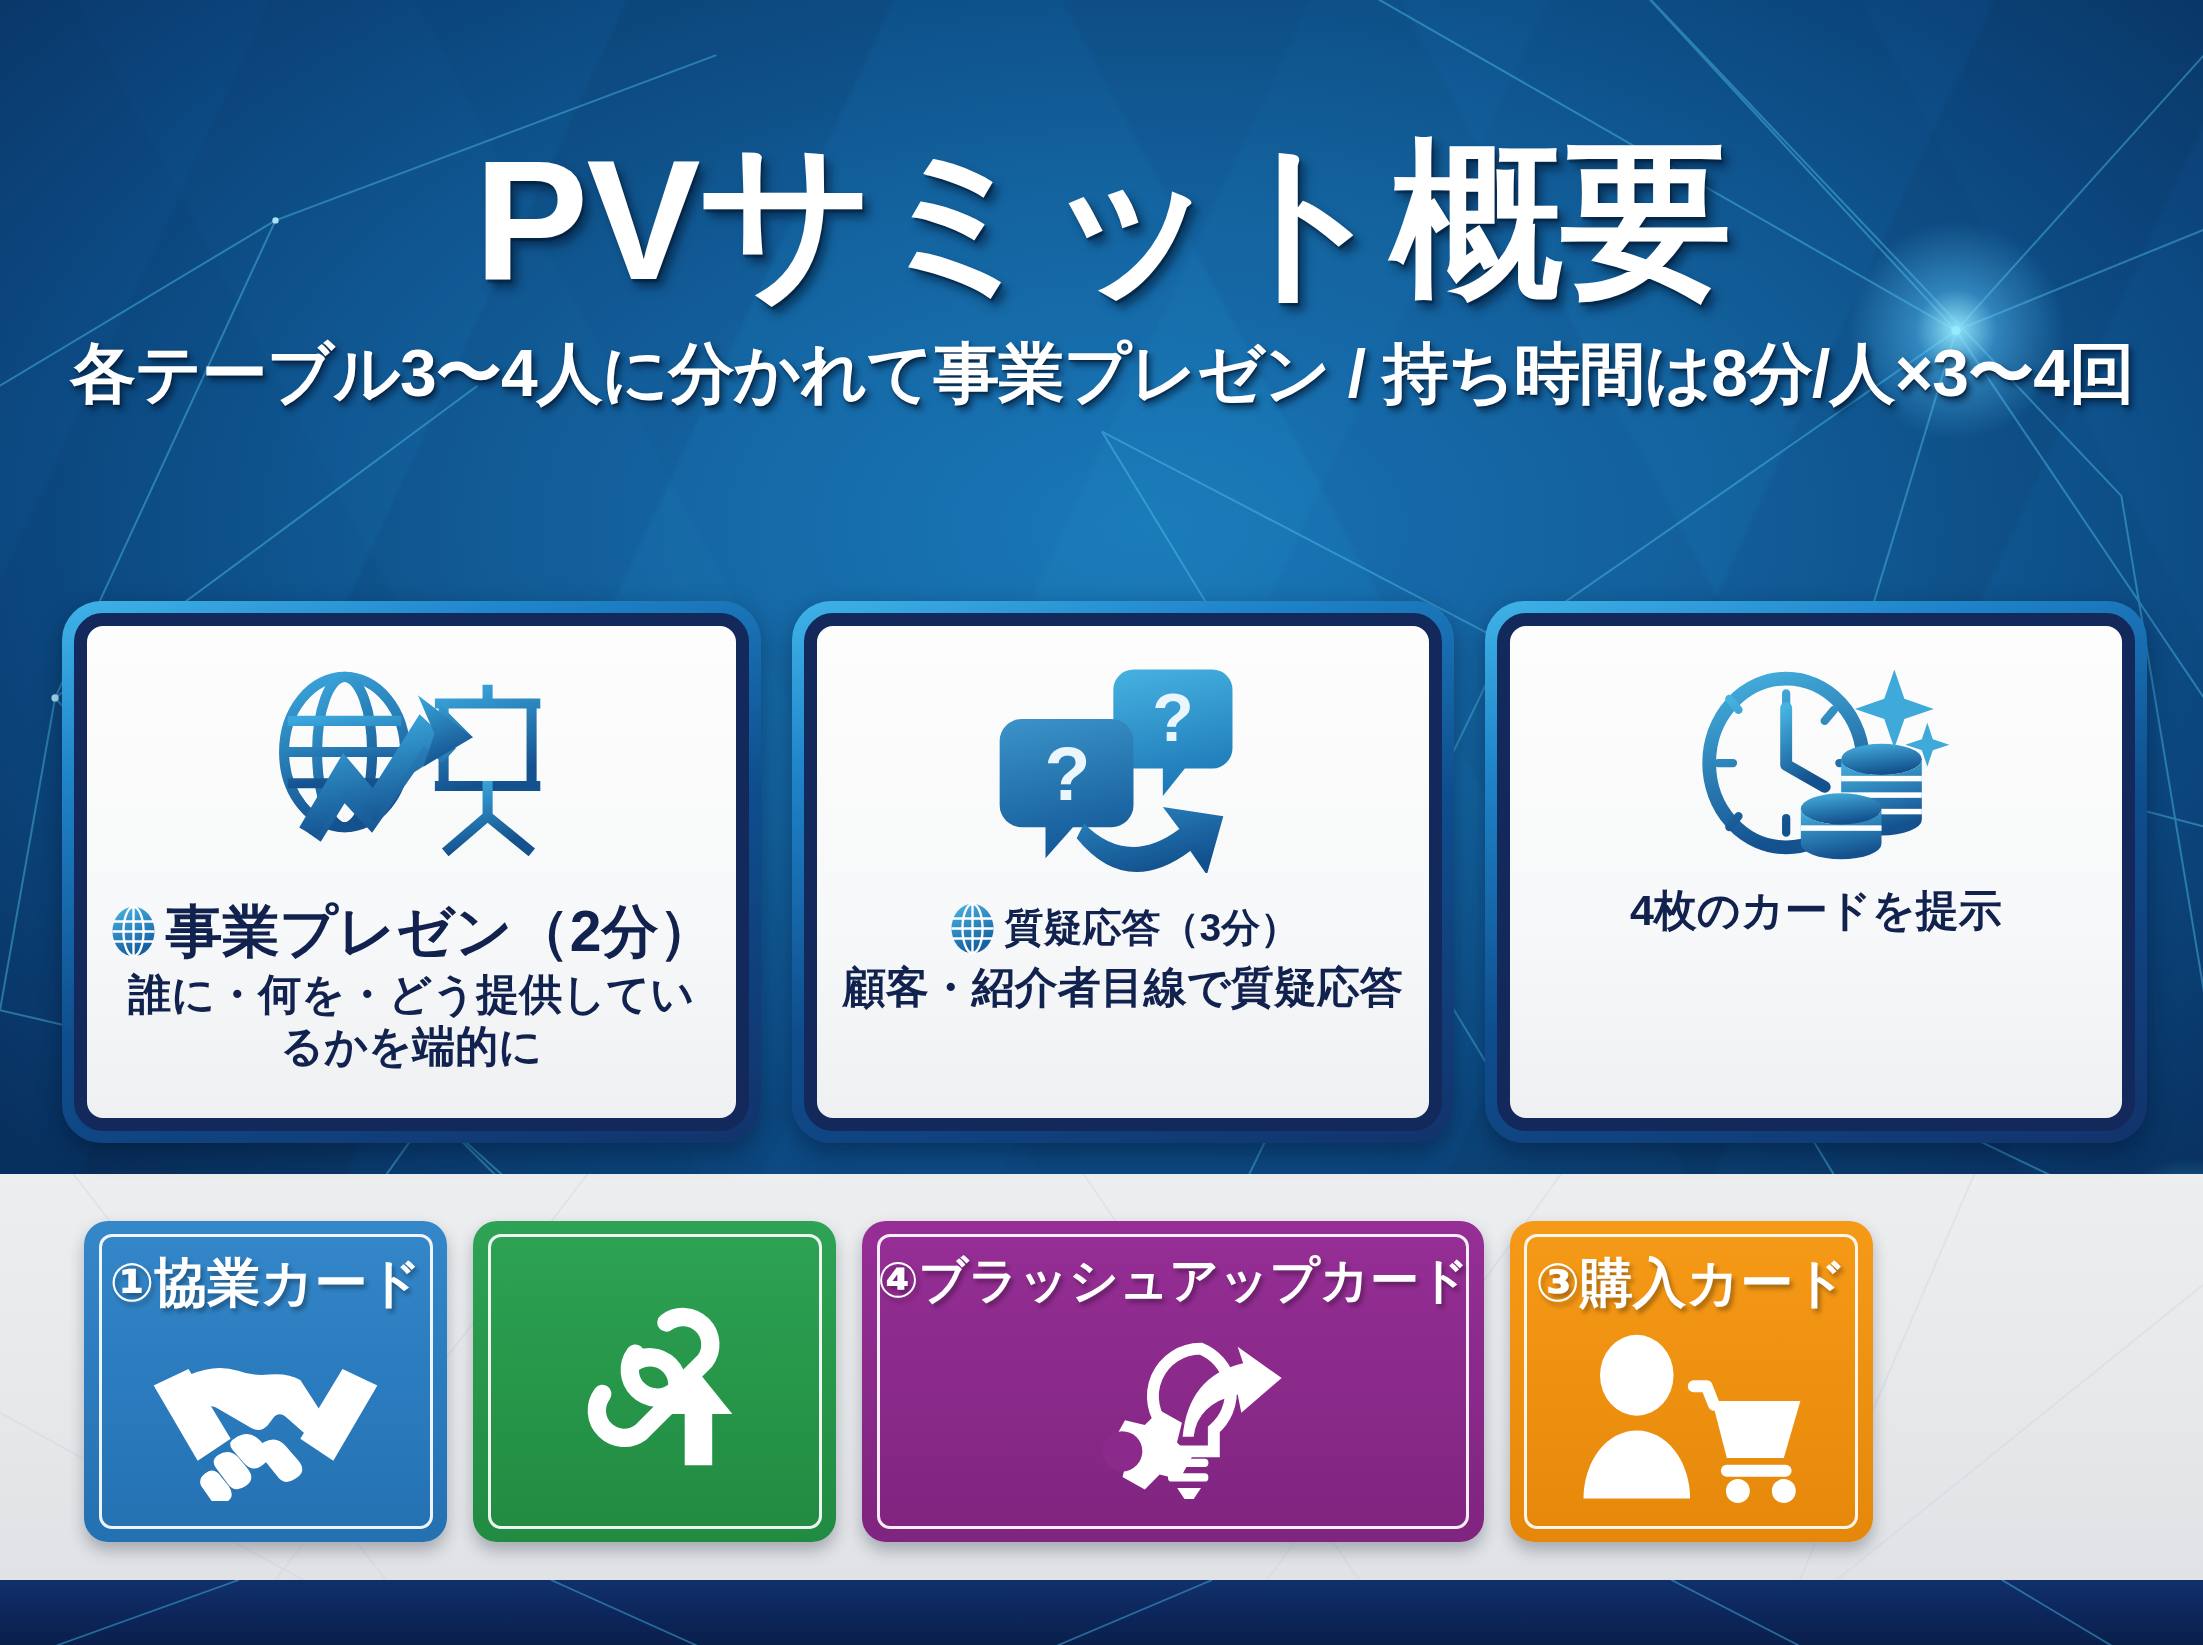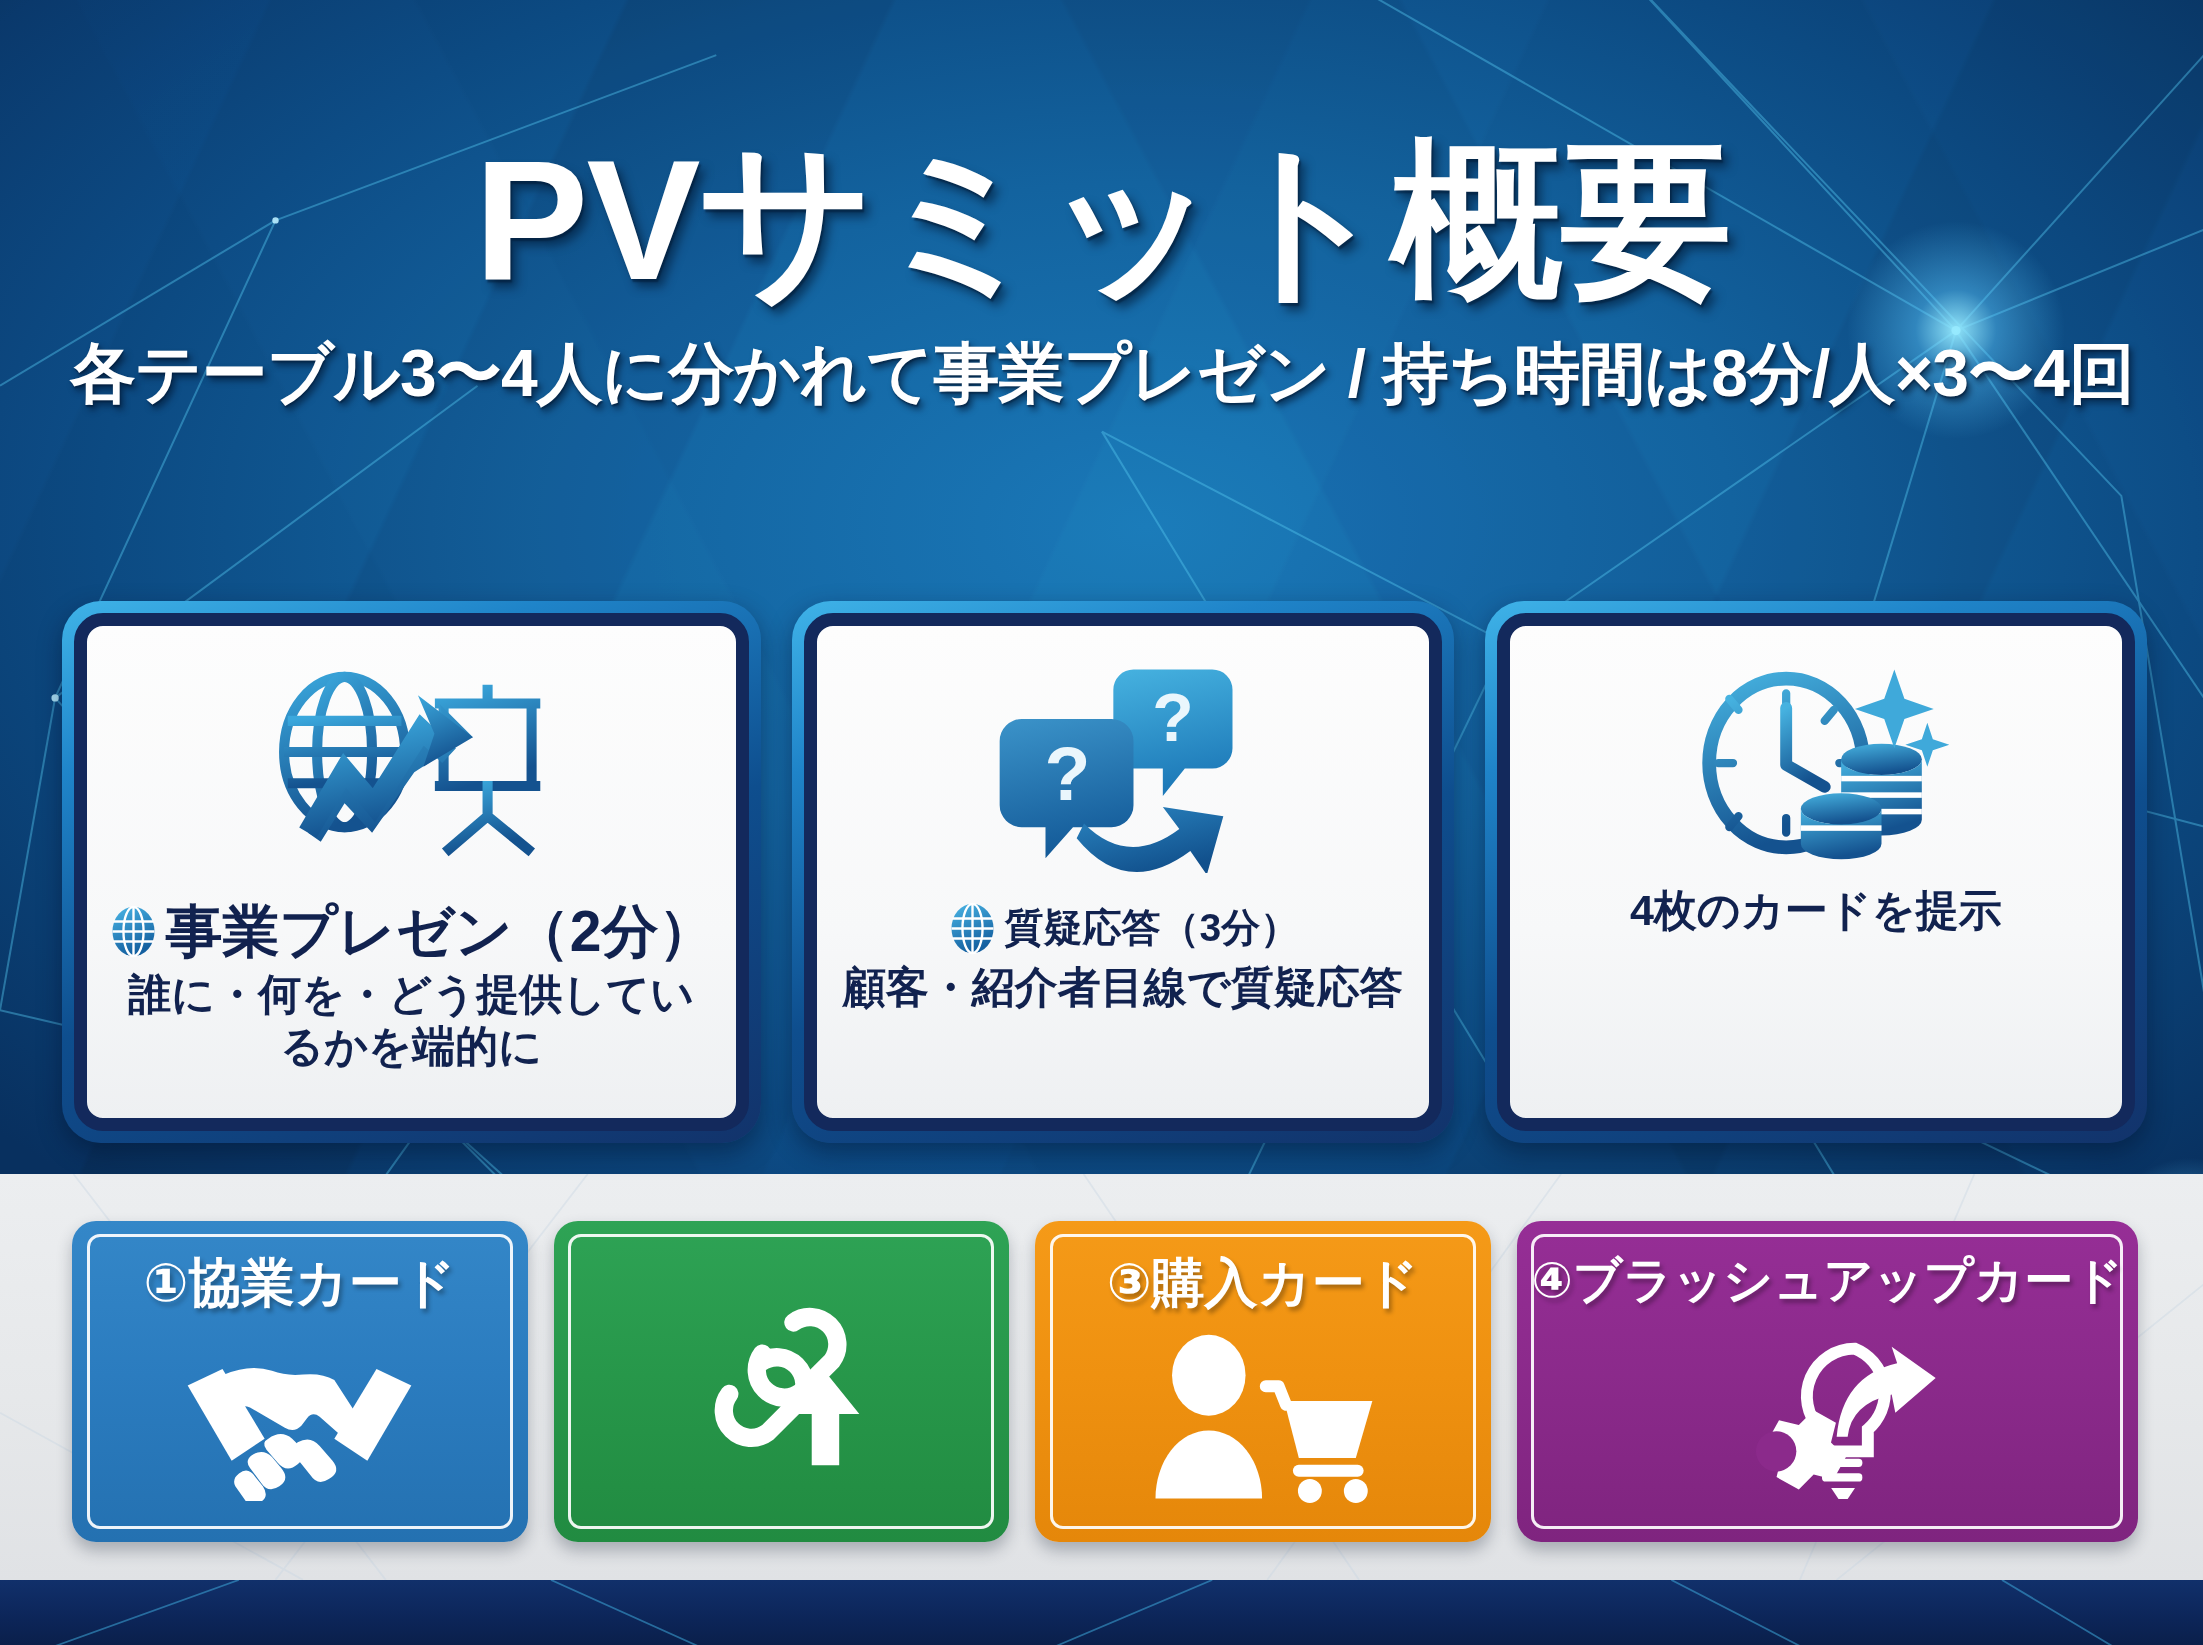--- a/index.html
+++ b/index.html
@@ -136,22 +136,22 @@
     position: absolute;
     left: 0; top: 1580px;
     width: 100%; height: 66px;
     background: linear-gradient(180deg, #11306b 0%, #0c2558 60%, #0a1f4a 100%);
     z-index: 4;
     overflow: hidden;
   }
 
   .cards-bottom {
     position: absolute;
-    top: 1221px; left: 72px;
-    width: 2066px; height: 321px;
+    top: 1221px; left: 84px;
+    width: 1789px; height: 321px;
     display: flex;
     gap: 26px;
     z-index: 6;
   }
   .ccard {
     flex: 1 1 0;
     position: relative;
     border-radius: 24px;
     padding: 14.7px;
     box-shadow: 0 8.3px 14.7px rgba(40,50,65,.30);
@@ -406,51 +406,51 @@
         <svg width="211" height="174" viewBox="0 0 230 190" fill="none" stroke="#ffffff" stroke-width="20" stroke-linecap="round">
           <path d="M128 30 a30 30 0 0 1 42 42 l-34 34 a30 30 0 0 1 -42 -42"></path>
           <path d="M92 74 a30 30 0 0 1 42 42 l-34 34 a30 30 0 0 1 -42 -42"></path>
           <g stroke="none" fill="#ffffff">
             <path d="M178 186 h-30 v-56 h-22 l37 -46 l37 46 h-22 z"></path>
           </g>
         </svg>
       </div>
     </div>
 
+    <div class="ccard k4" style="background:linear-gradient(180deg,#962e96 0%,#8b2a8b 48%,#7f247f 100%)">
+      <div class="ccard-frame"></div>
+      <div class="ccard-label">④ブラッシュアップカード</div>
+      <div class="ccard-icon">
+        <svg width="239" height="165" viewBox="0 0 260 180" fill="#ffffff">
+          <path d="M66 40 l16 4 l12 -12 l18 10 l-4 16 l12 12 l-10 18 l-16 -4 l-12 12 l-18 -10 l4 -16 l-12 -12 z" transform="translate(-12 40) scale(1.35)"></path>
+          <circle cx="74" cy="128" r="22" fill="#8b2a8b"></circle>
+          <path d="M160 16 a52 52 0 0 0 -38 88 v24 h52 v-24 a52 52 0 0 0 -14 -88 z" fill="none" stroke="#ffffff" stroke-width="13"></path>
+          <rect x="124" y="136" width="44" height="9" rx="4"></rect>
+          <rect x="124" y="152" width="44" height="9" rx="4"></rect>
+          <path d="M134 168 h26 l-8 12 h-10 z"></path>
+          <path d="M140 112 q6 -66 66 -80 l-6 -18 l48 34 l-44 38 l-4 -20 q-44 10 -48 46 z"></path>
+        </svg>
+      </div>
+    </div>
+
     <div class="ccard k3" style="background:linear-gradient(180deg,#f59a18 0%,#ef9110 48%,#e5870a 100%)">
       <div class="ccard-frame"></div>
       <div class="ccard-label">③購入カード</div>
       <div class="ccard-icon">
         <svg width="230" height="170" viewBox="0 0 250 185" fill="#ffffff">
           <ellipse cx="66" cy="46" rx="40" ry="44"></ellipse>
           <path d="M8 180 a58 74 0 0 1 116 0 z"></path>
           <g stroke="#ffffff" stroke-width="13" fill="none" stroke-linecap="round" stroke-linejoin="round">
             <path d="M128 58 h14 l8 20"></path>
           </g>
           <path d="M148 74 h96 l-18 62 h-62 z"></path>
           <g stroke="#ffffff" stroke-width="13" fill="none" stroke-linecap="round">
             <path d="M164 150 h64"></path>
           </g>
           <circle cx="176" cy="172" r="13"></circle>
           <circle cx="226" cy="172" r="13"></circle>
         </svg>
       </div>
     </div>
-
-    <div class="ccard k4" style="background:linear-gradient(180deg,#962e96 0%,#8b2a8b 48%,#7f247f 100%)">
-      <div class="ccard-frame"></div>
-      <div class="ccard-label">④ブラッシュアップカード</div>
-      <div class="ccard-icon">
-        <svg width="239" height="165" viewBox="0 0 260 180" fill="#ffffff">
-          <path d="M66 40 l16 4 l12 -12 l18 10 l-4 16 l12 12 l-10 18 l-16 -4 l-12 12 l-18 -10 l4 -16 l-12 -12 z" transform="translate(-12 40) scale(1.35)"></path>
-          <circle cx="74" cy="128" r="22" fill="#8b2a8b"></circle>
-          <path d="M160 16 a52 52 0 0 0 -38 88 v24 h52 v-24 a52 52 0 0 0 -14 -88 z" fill="none" stroke="#ffffff" stroke-width="13"></path>
-          <rect x="124" y="136" width="44" height="9" rx="4"></rect>
-          <rect x="124" y="152" width="44" height="9" rx="4"></rect>
-          <path d="M134 168 h26 l-8 12 h-10 z"></path>
-          <path d="M140 112 q6 -66 66 -80 l-6 -18 l48 34 l-44 38 l-4 -20 q-44 10 -48 46 z"></path>
-        </svg>
-      </div>
-    </div>
   </div>
 
 </div>
 
 
 </body></html>

